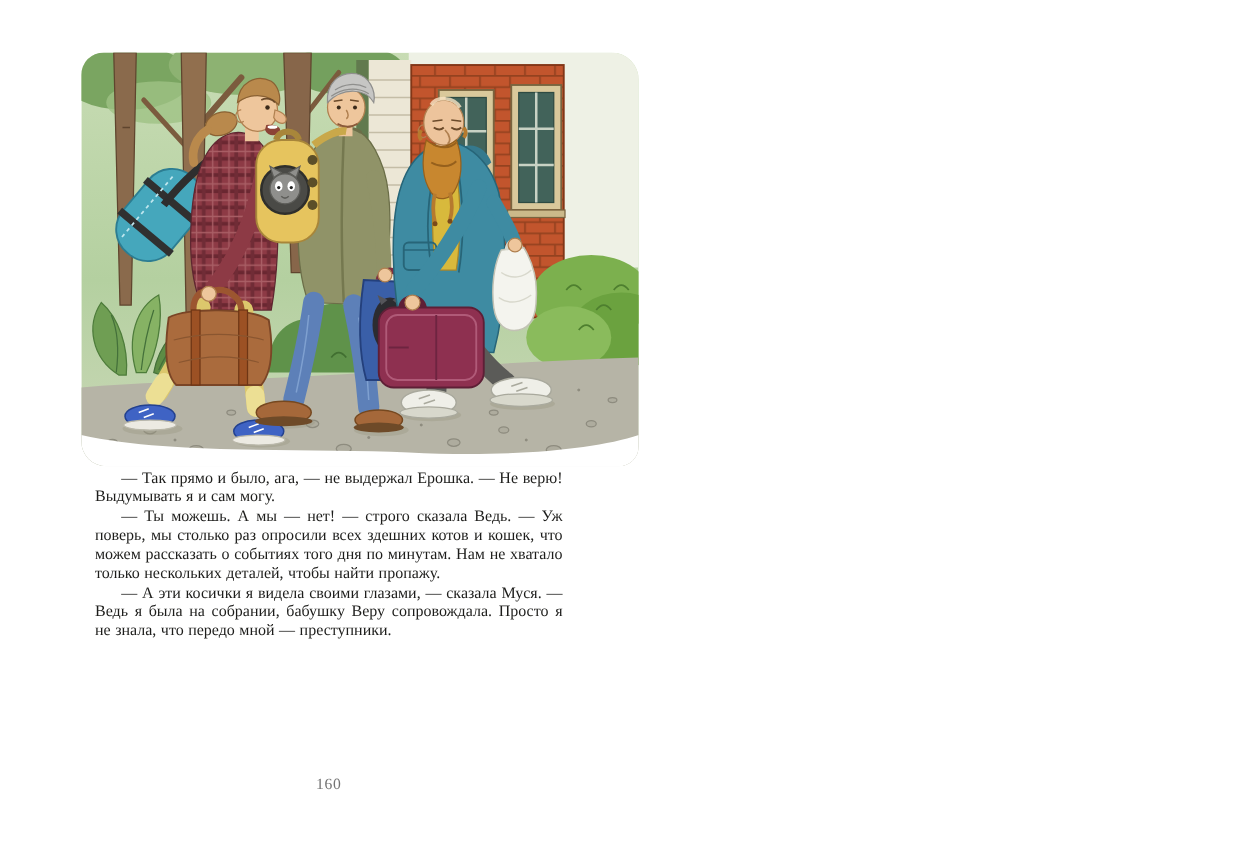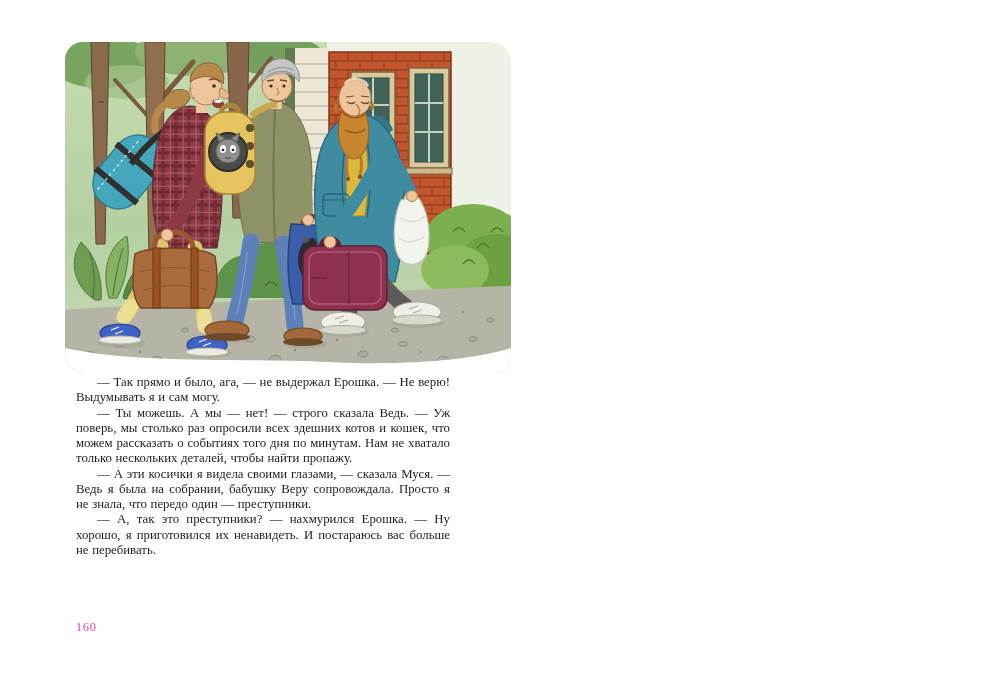--- a/index.html
+++ b/index.html
@@ -17,21 +17,21 @@
   }
   .illustration svg{display:block;width:446px;height:331px;}
   .text-col{position:absolute;color:#1d1d1b;}
   .text-col p{
     margin:0;font-size:12.8px;line-height:15.25px;text-align:justify;
     text-indent:21px;word-spacing:0.4px;
   }
   .left-col{left:66px;top:375px;width:374px;}
   .pagenum{
     position:absolute;top:620px;font-size:12.5px;letter-spacing:0.6px;
-    color:#ec4899;text-align:left;
+    color:#737373;text-align:center;
   }
   .pagenum.left-num{left:66px;width:374px;}
 </style>
 </head>
 <body>
 
 <div class="spread">
 
   <section class="page page-left">
 
@@ -281,22 +281,21 @@
             <circle cx="295" cy="135" r="2" fill="#7a4a1a"></circle>
         </g>
 
         <path d="M0,331 L446,331 L446,306 C410,318 340,324 262,320 C180,316 70,322 0,306 Z" fill="#ffffff"></path>
       </svg>
     </figure>
 
     <div class="text-col left-col">
       <p>— Так прямо и было, ага, — не выдержал Ерошка. — Не верю! Выдумывать я и сам могу.</p>
       <p>— Ты можешь. А мы — нет! — строго сказала Ведь. — Уж поверь, мы столько раз опросили всех здешних котов и кошек, что можем рассказать о событиях того дня по минутам. Нам не хватало только нескольких деталей, чтобы найти пропажу.</p>
-      <p>— А эти косички я видела своими глазами, — сказала Муся. — Ведь я была на собрании, бабушку Веру сопровождала. Просто я не знала, что передо один — преступники.</p>
-      <p>— А, так это преступники? — нахмурился Ерошка. — Ну хорошо, я приготовился их ненавидеть. И постараюсь вас больше не перебивать.</p>
+      <p>— А эти косички я видела своими глазами, — сказала Муся. — Ведь я была на собрании, бабушку Веру сопровождала. Просто я не знала, что передо мной — преступники.</p>
     </div>
 
     <div class="pagenum left-num">160</div>
   </section>
 
   <section class="page page-right">
     
     
   </section>
 

